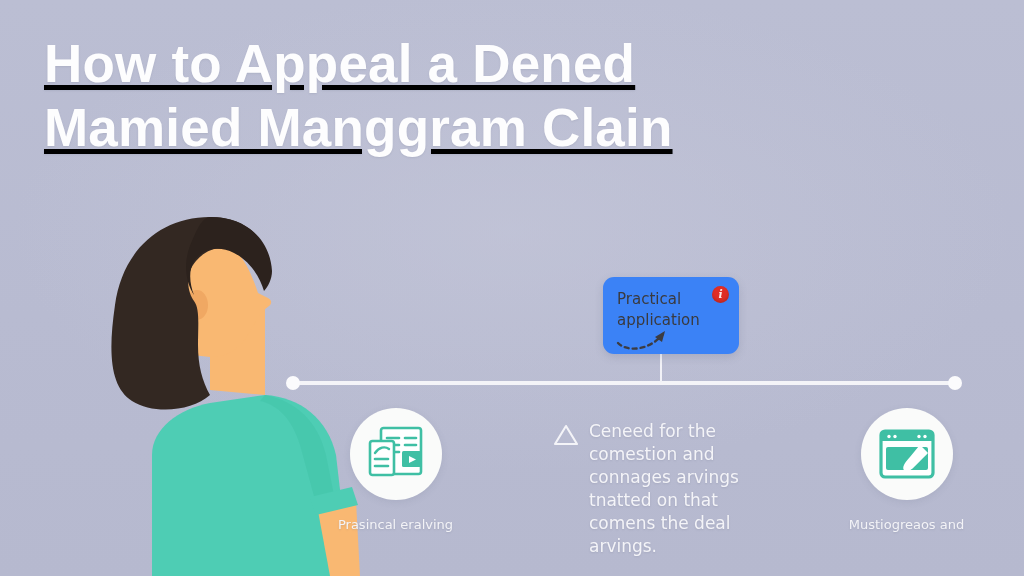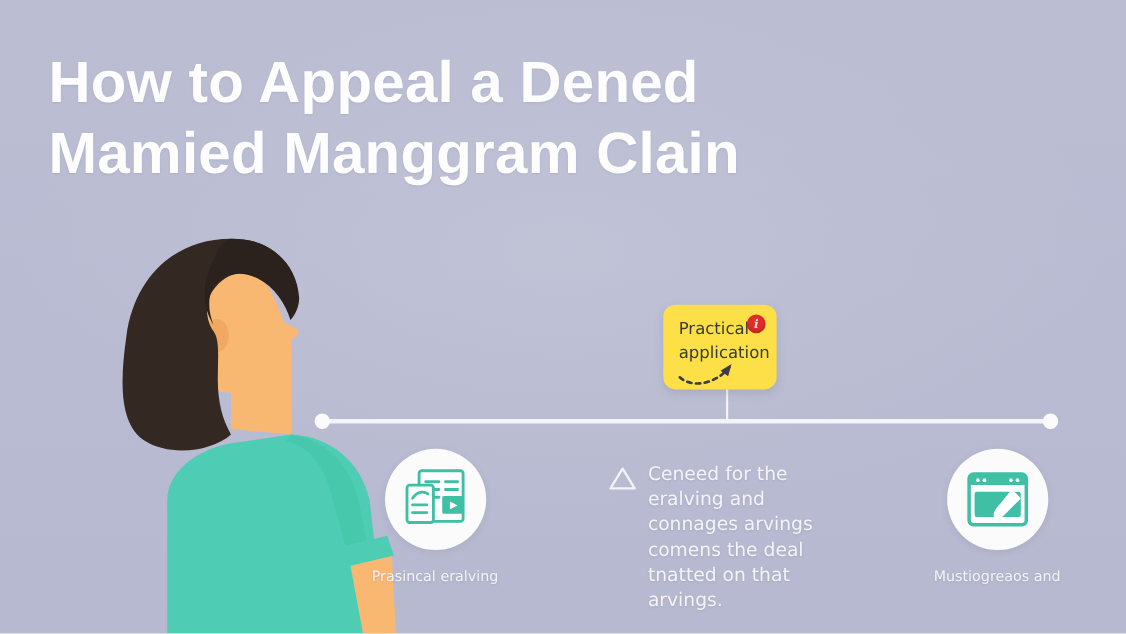--- a/index.html
+++ b/index.html
@@ -24,22 +24,23 @@
     inset: 0;
     background:
       radial-gradient(ellipse 70% 60% at 50% 40%, rgba(198,200,218,0.55) 0%, rgba(185,188,210,0) 70%),
       linear-gradient(180deg, #bbbed3 0%, #b8bbd1 55%, #b6b9cf 100%);
   }
 
   
   #title-block {
     position: absolute;
     left: 44px;
-    top: 44px;
+    top: 32px;
     width: 820px;
+    text-decoration: underline;
   }
   .title-line {
     color: #fdfdfe;
     font-family: "Liberation Sans Narrow", "Liberation Sans", sans-serif;
     font-weight: 700;
     font-size: 53px;
     line-height: 64px;
     letter-spacing: 0.2px;
     white-space: nowrap;
     text-shadow: 0 1px 2px rgba(110,114,140,0.18);
@@ -91,25 +92,26 @@
     width: 2px;
     height: 30px;
     background: #f2f2f7;
   }
 
   
   #tooltip-card {
     position: absolute;
     left: 603px;
     top: 277px;
-    width: 103px;
+    width: 122px;
     height: 77px;
-    background: #fde047;
+    background: #3b82f6;
     border-radius: 11px;
     box-shadow: 0 3px 9px rgba(90,94,120,0.20);
+    padding-left: 14px;
   }
   #tooltip-text {
     position: absolute;
     left: 14px;
     top: 12px;
     width: 86px;
     color: #3a3a3e;
     font-family: "DejaVu Sans", sans-serif;
     font-size: 15px;
     line-height: 21px;
@@ -300,24 +302,24 @@
       <div>Prasincal eralving</div>
     </div>
   </div>
 
   <div id="middle-block">
     <svg id="warning-icon" viewBox="0 0 28 24" xmlns="http://www.w3.org/2000/svg">
       <path d="M14 3 L 25 21 L 3 21 Z" fill="none" stroke="#f4f4f8" stroke-width="2.1" stroke-linejoin="round"></path>
     </svg>
     <div id="middle-text">
       <div>Ceneed for the</div>
-      <div>eralving and</div>
+      <div>comestion and</div>
       <div>connages arvings</div>
+      <div>tnatted on that</div>
       <div>comens the deal</div>
-      <div>tnatted on that</div>
       <div>arvings.</div>
     </div>
   </div>
 
   <div class="item" id="item-right">
     <div class="icon-circle">
       <svg width="58" height="52" viewBox="0 0 58 52" xmlns="http://www.w3.org/2000/svg">
         <rect x="3" y="3" width="52" height="46" rx="4" fill="#ffffff" stroke="#3fbfa4" stroke-width="3.2"></rect>
 
         <path d="M3 7 a4 4 0 0 1 4 -4 h44 a4 4 0 0 1 4 4 v6 H3 Z" fill="#3fbfa4"></path>

